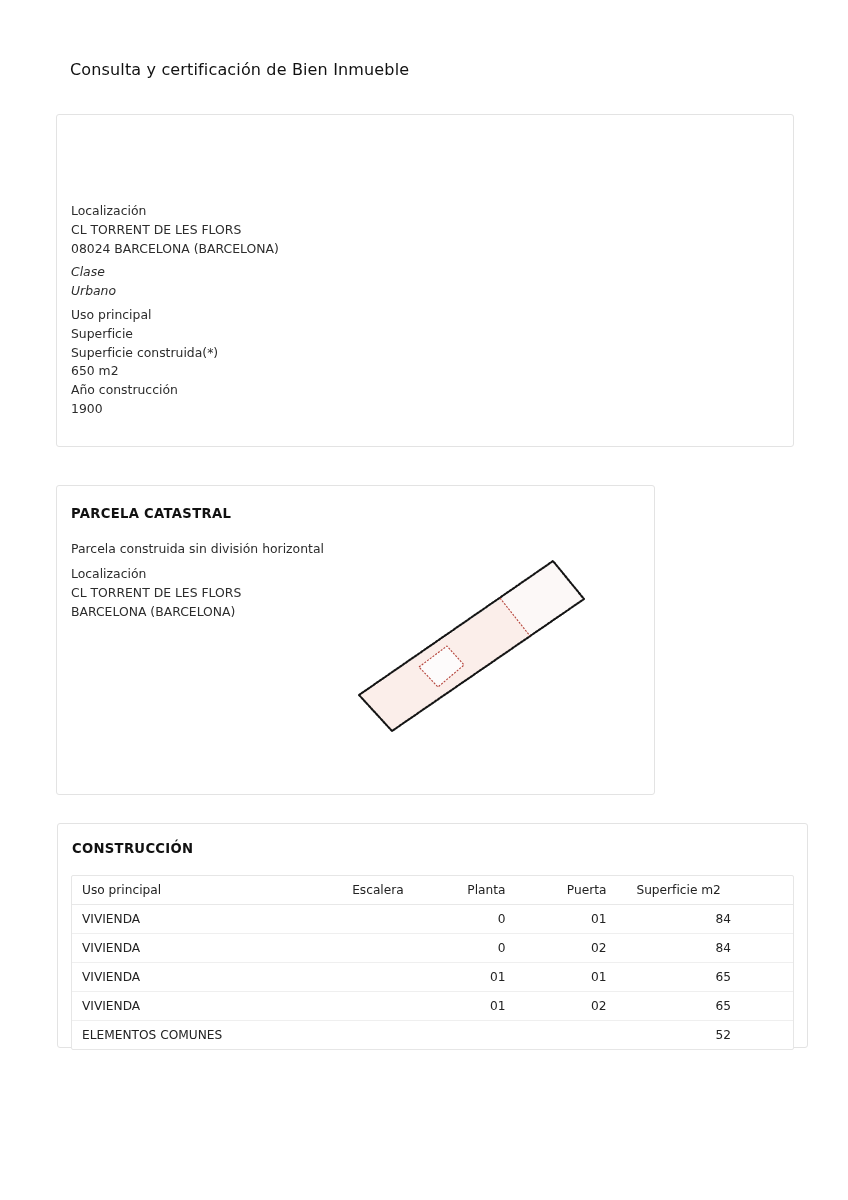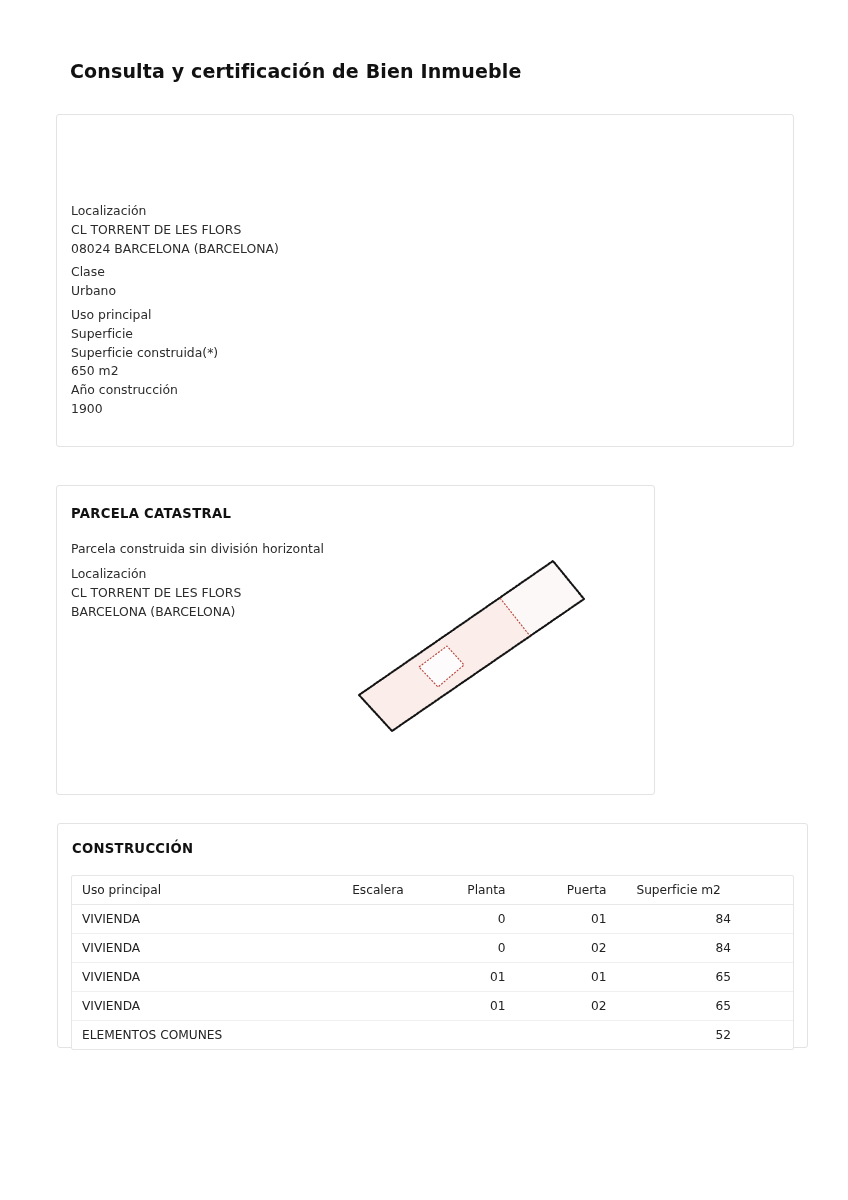--- a/index.html
+++ b/index.html
@@ -23,22 +23,22 @@
     left: 0; top: 0;
     width: 848px;
     height: 1200px;
   }
 
   
   .page-title {
     position: absolute;
     left: 70px;
     top: 60px;
-    font-size: 19px;
-    font-weight: bold;
+    font-size: 16px;
+    font-weight: normal;
     letter-spacing: 0.15px;
     color: #111111;
     white-space: nowrap;
   }
 
   
   .card {
     position: absolute;
     background: #ffffff;
     border: 1px solid #e3e3e3;
@@ -164,21 +164,21 @@
 
   <section class="card" id="card-datos">
 
 
     <div class="field-block" style="top:87px;">
       <span class="lbl">Localización</span>
       <span class="val">CL TORRENT DE LES FLORS</span>
       <span class="val">08024 BARCELONA (BARCELONA)</span>
     </div>
 
-    <div class="field-block" style="top:148px;">
+    <div class="field-block" style="top:148px;font-style:italic;">
       <span class="lbl">Clase</span>
       <span class="val">Urbano</span>
     </div>
 
     <div class="field-block" style="top:191px;">
       <span class="lbl">Uso principal</span>
       <span class="val">Superficie</span>
       <span class="lbl">Superficie construida(*)</span>
       <span class="val">650 m2</span>
       <span class="lbl">Año construcción</span>

